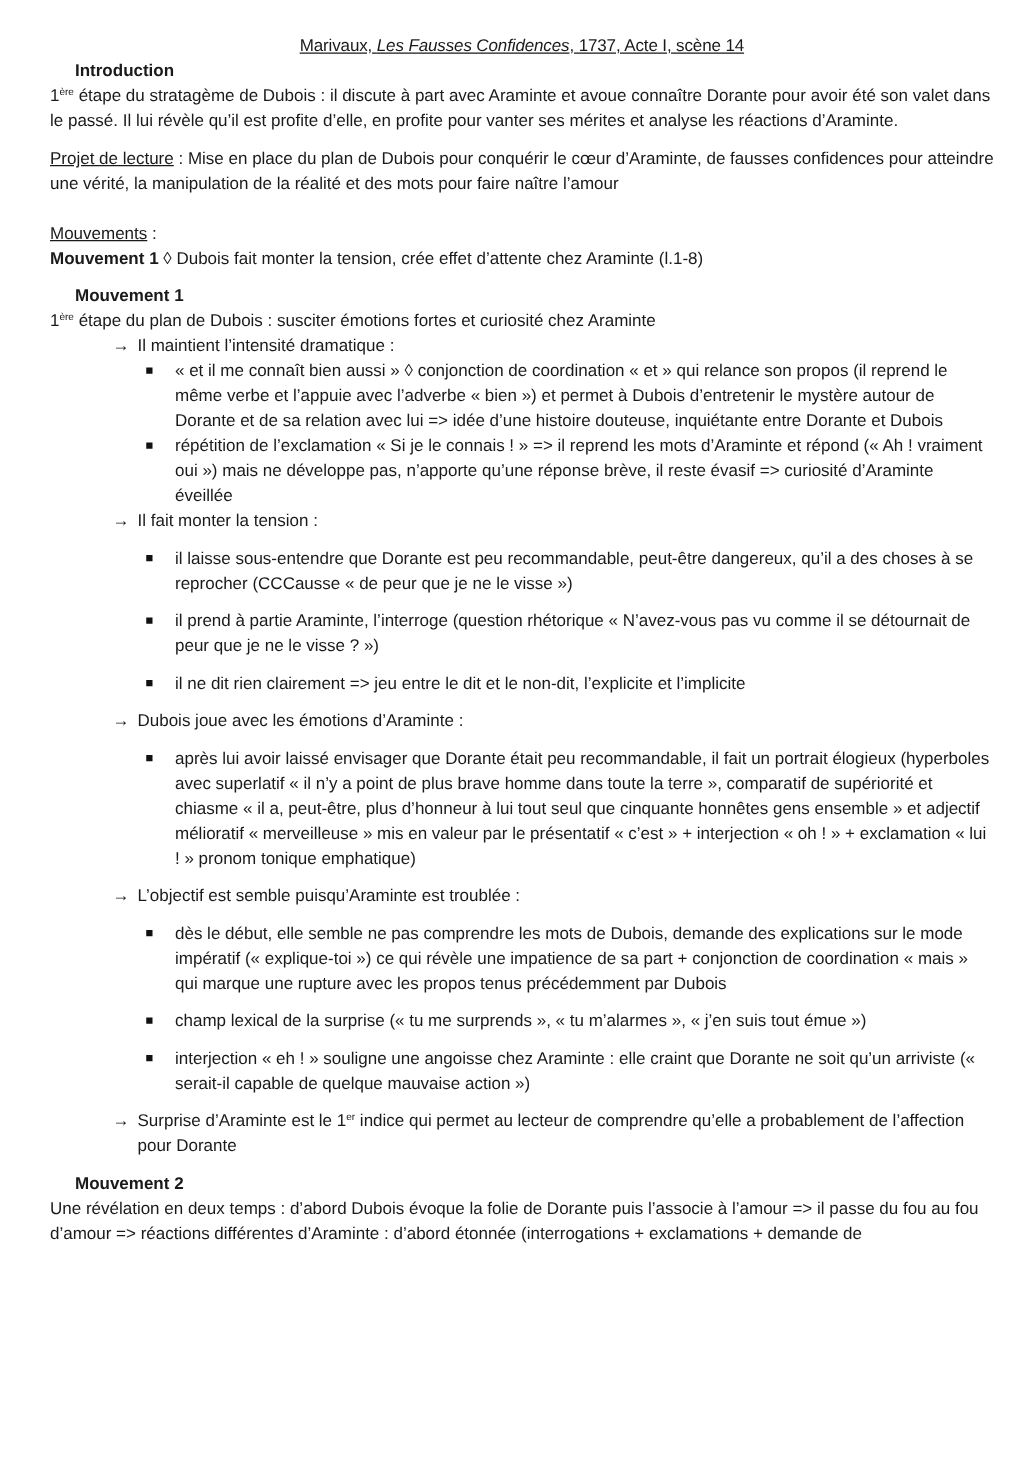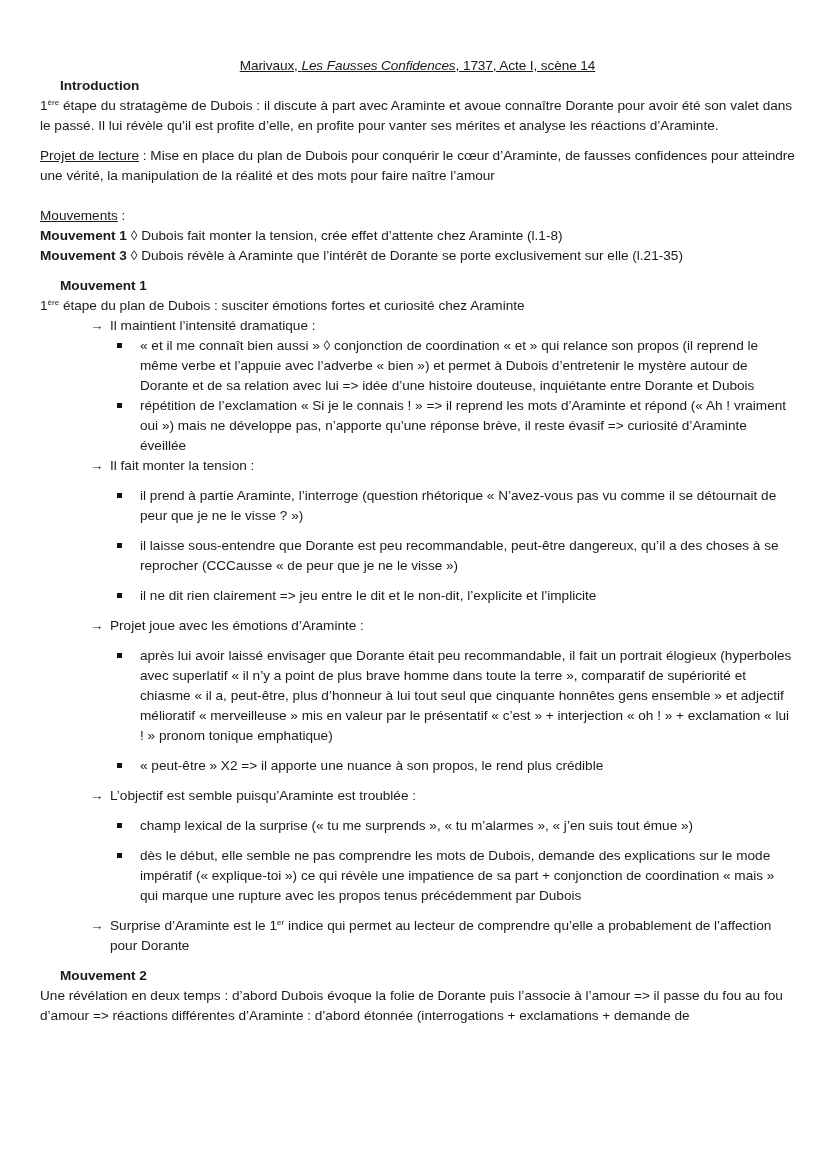--- a/index.html
+++ b/index.html
@@ -2,21 +2,21 @@
 <html><head>
   <meta charset="utf-8">
   <style>
     html, body { margin: 0; padding: 0; background: #ffffff; }
     body {
       width: 828px; height: 1171px; overflow: hidden;
       font-family: "Liberation Sans", "DejaVu Sans", sans-serif;
       font-size: 13.6px; color: #1a1a1a; line-height: 20px;
       position: relative;
     }
-    .page { position: absolute; left: 40px; top: 56px; width: 755px; }
+    .page { position: absolute; left: 40px; top: 27px; width: 755px; }
     .title { text-align: center; text-decoration: underline; margin-bottom: 0; letter-spacing: -0.1px; }
     .title em { font-style: italic; }
     .h { font-weight: bold; padding-left: 20px; }
     p { margin: 0; }
     .u { text-decoration: underline; }
     sup { font-size: 8px; line-height: 0; vertical-align: 5px; }
     .gap-s { height: 10px; }
     .gap-m { height: 20px; }
     .arrow-line { padding-left: 52px; position: relative; }
     .arrow-line .arrow { position: absolute; left: 50px; }
@@ -40,62 +40,61 @@
   <p><span>1</span><sup>ère</sup><span> étape du stratagème de Dubois : il discute à part avec Araminte et avoue connaître Dorante pour avoir été son valet dans le passé. Il lui révèle qu’il est profite d’elle, en profite pour vanter ses mérites et analyse les réactions d’Araminte.</span></p>
 
   <div class="gap-s"></div>
 
   <p><span class="u">Projet de lecture</span><span> : Mise en place du plan de Dubois pour conquérir le cœur d’Araminte, de fausses confidences pour atteindre une vérité, la manipulation de la réalité et des mots pour faire naître l’amour</span></p>
 
   <div class="gap-m"></div>
 
   <p><span class="u">Mouvements</span><span> :</span></p>
   <p class="m-item"><b>Mouvement 1</b><span> ◊ Dubois fait monter la tension, crée effet d’attente chez Araminte (l.1-8)</span></p>
-  <p class="m-item"><b>Mouvement 3</b><span> ◊ Dubois révèle à Araminte que l’intérêt de Dorante se porte exclusivement sur elle (l.21-35)</span></p>
 
   <div class="gap-s"></div>
 
   <p class="h">Mouvement 1</p>
   <p><span>1</span><sup>ère</sup><span> étape du plan de Dubois : susciter émotions fortes et curiosité chez Araminte</span></p>
 
   <div class="arrow-line">
     <span class="arrow">→</span>
     <span class="atext">Il maintient l’intensité dramatique :</span>
   </div>
   <ul class="bullets">
     <li class="bullet"><span class="sq"></span><span>« et il me connaît bien aussi » ◊ conjonction de coordination « et » qui relance son propos (il reprend le même verbe et l’appuie avec l’adverbe « bien ») et permet à Dubois d’entretenir le mystère autour de Dorante et de sa relation avec lui =&gt; idée d’une histoire douteuse, inquiétante entre Dorante et Dubois</span></li>
     <li class="bullet"><span class="sq"></span><span>répétition de l’exclamation « Si je le connais ! » =&gt; il reprend les mots d’Araminte et répond (« Ah ! vraiment oui ») mais ne développe pas, n’apporte qu’une réponse brève, il reste évasif =&gt; curiosité d’Araminte éveillée</span></li>
   </ul>
 
   <div class="arrow-line">
     <span class="arrow">→</span>
     <span class="atext">Il fait monter la tension :</span>
   </div>
   <ul class="bullets">
+    <li class="bullet spaced"><span class="sq"></span><span>il laisse sous-entendre que Dorante est peu recommandable, peut-être dangereux, qu’il a des choses à se reprocher (CCCausse « de peur que je ne le visse »)</span></li>
     <li class="bullet spaced"><span class="sq"></span><span>il prend à partie Araminte, l’interroge (question rhétorique « N’avez-vous pas vu comme il se détournait de peur que je ne le visse ? »)</span></li>
-    <li class="bullet spaced"><span class="sq"></span><span>il laisse sous-entendre que Dorante est peu recommandable, peut-être dangereux, qu’il a des choses à se reprocher (CCCausse « de peur que je ne le visse »)</span></li>
     <li class="bullet spaced"><span class="sq"></span><span>il ne dit rien clairement =&gt; jeu entre le dit et le non-dit, l’explicite et l’implicite</span></li>
   </ul>
 
   <div class="arrow-line spaced">
     <span class="arrow">→</span>
-    <span class="atext">Projet joue avec les émotions d’Araminte :</span>
+    <span class="atext">Dubois joue avec les émotions d’Araminte :</span>
   </div>
   <ul class="bullets">
     <li class="bullet spaced"><span class="sq"></span><span>après lui avoir laissé envisager que Dorante était peu recommandable, il fait un portrait élogieux (hyperboles avec superlatif « il n’y a point de plus brave homme dans toute la terre », comparatif de supériorité et chiasme « il a, peut-être, plus d’honneur à lui tout seul que cinquante honnêtes gens ensemble » et adjectif mélioratif « merveilleuse » mis en valeur par le présentatif « c’est » + interjection « oh ! » + exclamation « lui ! » pronom tonique emphatique)</span></li>
-    <li class="bullet spaced"><span class="sq"></span><span>« peut-être » X2 =&gt; il apporte une nuance à son propos, le rend plus crédible</span></li>
   </ul>
 
   <div class="arrow-line spaced">
     <span class="arrow">→</span>
     <span class="atext">L’objectif est semble puisqu’Araminte est troublée :</span>
   </div>
   <ul class="bullets">
+    <li class="bullet spaced"><span class="sq"></span><span>dès le début, elle semble ne pas comprendre les mots de Dubois, demande des explications sur le mode impératif (« explique-toi ») ce qui révèle une impatience de sa part + conjonction de coordination « mais » qui marque une rupture avec les propos tenus précédemment par Dubois</span></li>
     <li class="bullet spaced"><span class="sq"></span><span>champ lexical de la surprise (« tu me surprends », « tu m’alarmes », « j’en suis tout émue »)</span></li>
-    <li class="bullet spaced"><span class="sq"></span><span>dès le début, elle semble ne pas comprendre les mots de Dubois, demande des explications sur le mode impératif (« explique-toi ») ce qui révèle une impatience de sa part + conjonction de coordination « mais » qui marque une rupture avec les propos tenus précédemment par Dubois</span></li>
+    <li class="bullet spaced"><span class="sq"></span><span>interjection « eh ! » souligne une angoisse chez Araminte : elle craint que Dorante ne soit qu’un arriviste (« serait-il capable de quelque mauvaise action »)</span></li>
   </ul>
 
   <div class="arrow-line spaced">
     <span class="arrow">→</span>
     <span class="atext"><span>Surprise d’Araminte est le 1</span><sup>er</sup><span> indice qui permet au lecteur de comprendre qu’elle a probablement de l’affection pour Dorante</span></span>
   </div>
 
   <div class="gap-s"></div>
 
   <p class="h">Mouvement 2</p>

